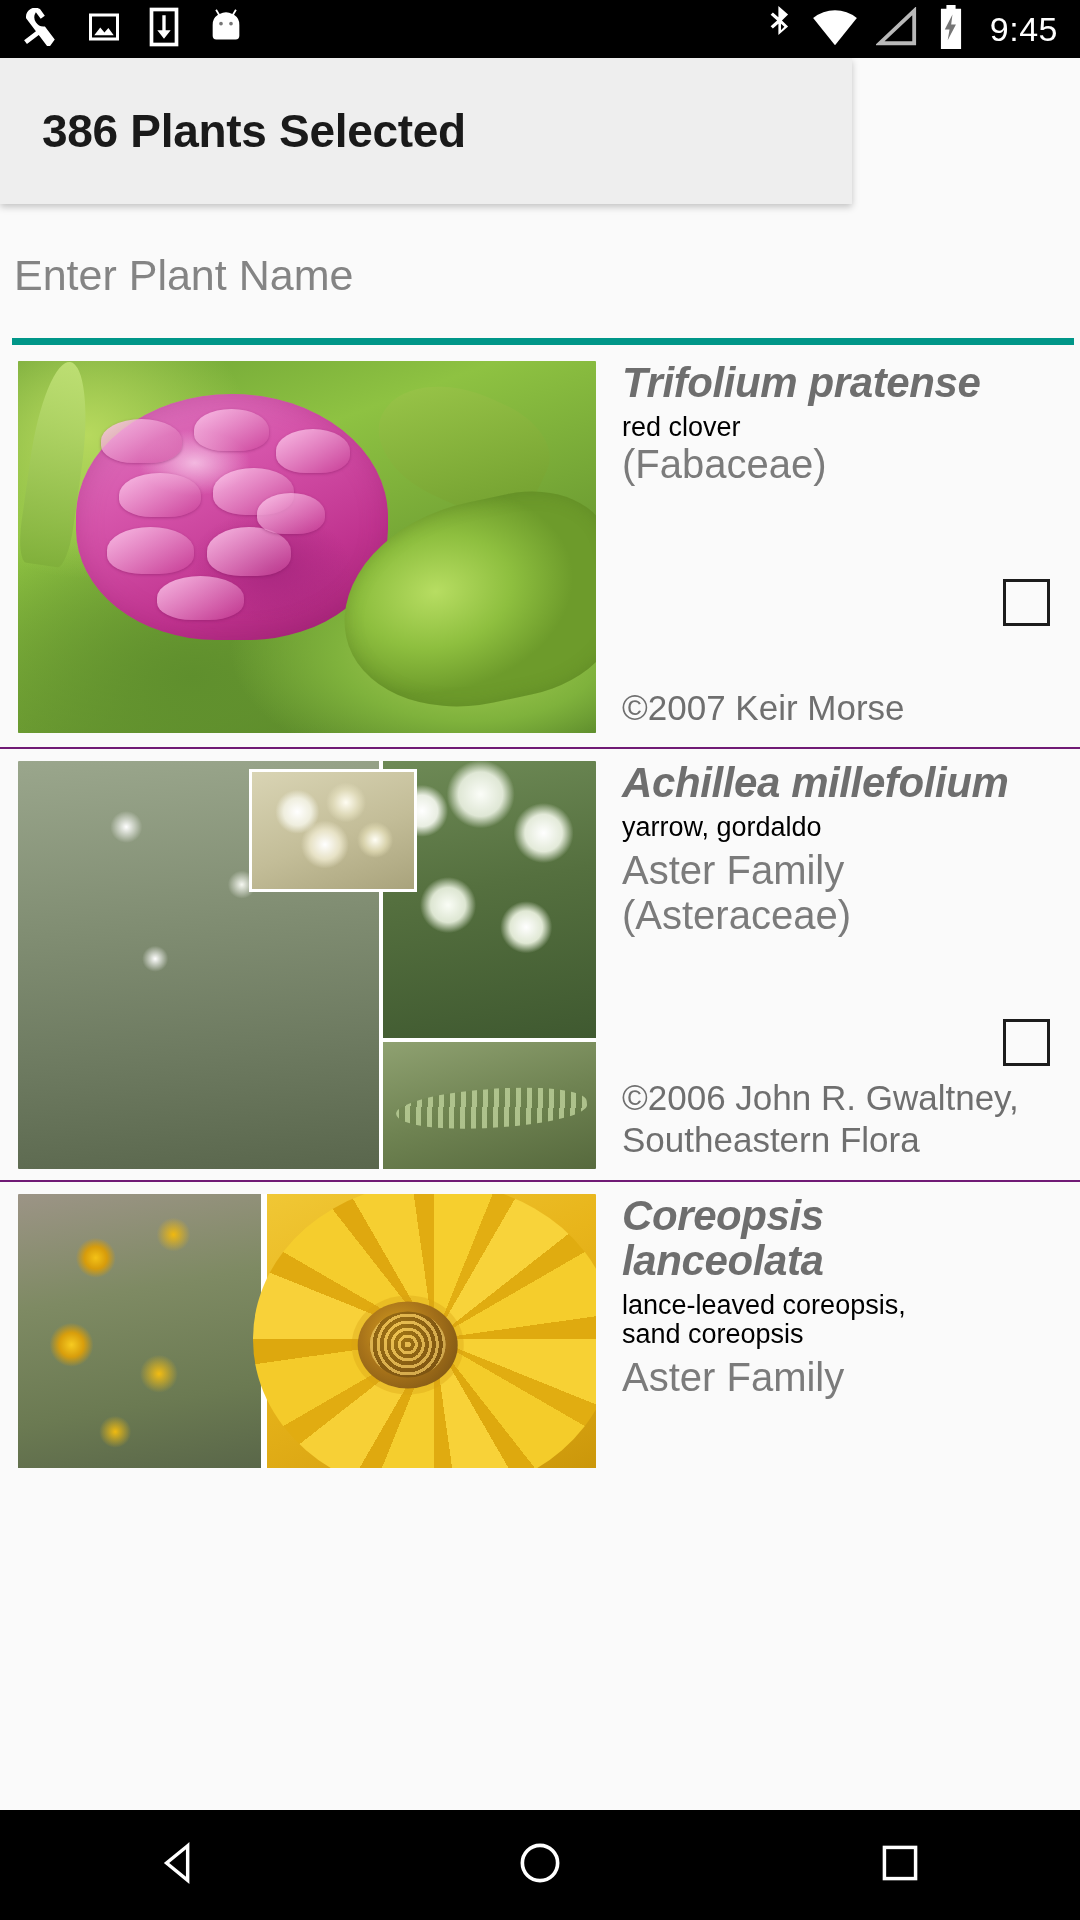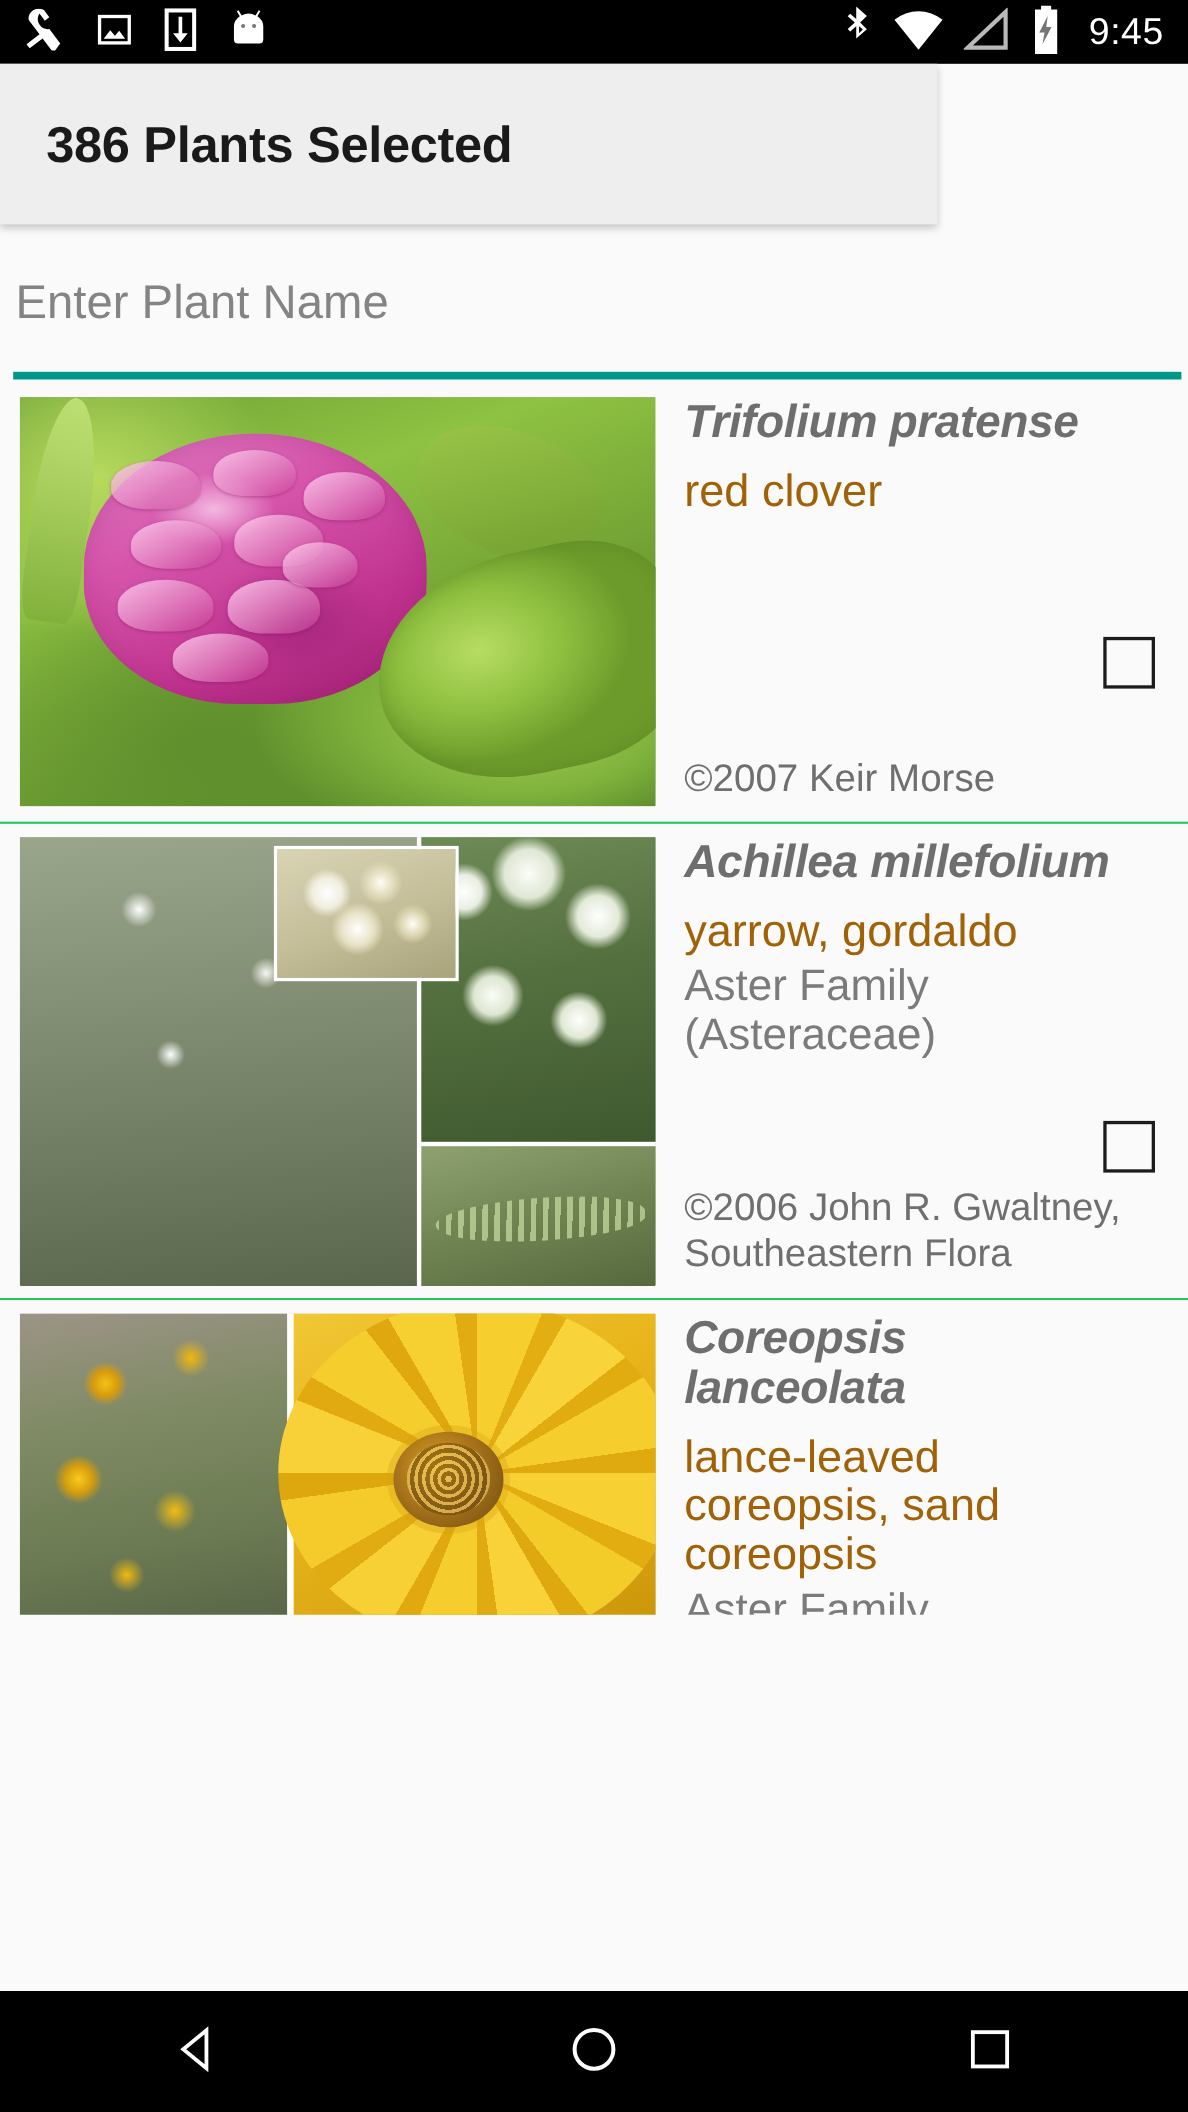--- a/index.html
+++ b/index.html
@@ -64,21 +64,21 @@
   
   .list{
     position:absolute; top:349px; left:0;
     width:1080px; height:1119px;
     background:#fafafa; overflow:hidden;
   }
   .row{
     position:relative;
     display:flex;
     background:#fafafa;
-    border-bottom:2px solid #22c55e;
+    border-bottom:2px solid #701a75;
     padding:12px 0 10px 0;
   }
   .row-thumb{
     width:596px;
     flex:0 0 596px;
     padding-left:18px;
   }
   .thumb{
     width:578px;
     border-radius:1px;
@@ -91,22 +91,22 @@
     padding-left:26px; padding-right:20px;
     position:relative;
     display:flex; flex-direction:column;
   }
   .sci{
     font-size:42px; font-weight:700; font-style:italic;
     color:#6e6e6e; line-height:1.07;
     letter-spacing:-0.4px;
   }
   .common{
-    font-size:41px; color:#a16207; line-height:1.08;
-    margin-top:18px;
+    font-size:27px; color:#000000; line-height:1.08;
+    margin-top:7px;
   }
   .fam{
     font-size:40px; color:#7b7b7b; line-height:1.12;
     margin-top:6px;
   }
   .fam2{
     font-size:40px; color:#7b7b7b; line-height:1.12;
   }
   .credit{
     font-size:35px; color:#6f6f6f; line-height:1.18;
@@ -366,20 +366,21 @@
           <div class="petal" style="left:26%; top:74%; width:28%; height:18%;"></div>
           <div class="petal" style="left:58%; top:40%; width:22%; height:17%;"></div>
         </div>
         <div class="leaf-small"></div>
         <div class="leaf-big"></div>
       </div>
     </div>
     <div class="row-info">
       <div class="sci">Trifolium pratense</div>
       <div class="common">red clover</div>
+      <div class="fam2">(Fabaceae)</div>
       <div class="checkbox" style="right:30px; top:218px;"></div>
       <div class="credit" style="position:absolute; left:26px; bottom:9px; width:430px;">©2007 Keir Morse</div>
     </div>
   </div>
 
   <div class="row" style="height:433px;">
     <div class="row-thumb">
       <div class="thumb" style="height:408px;">
         <div class="yarrow-grid">
           <div class="yp y-umbel"></div>

